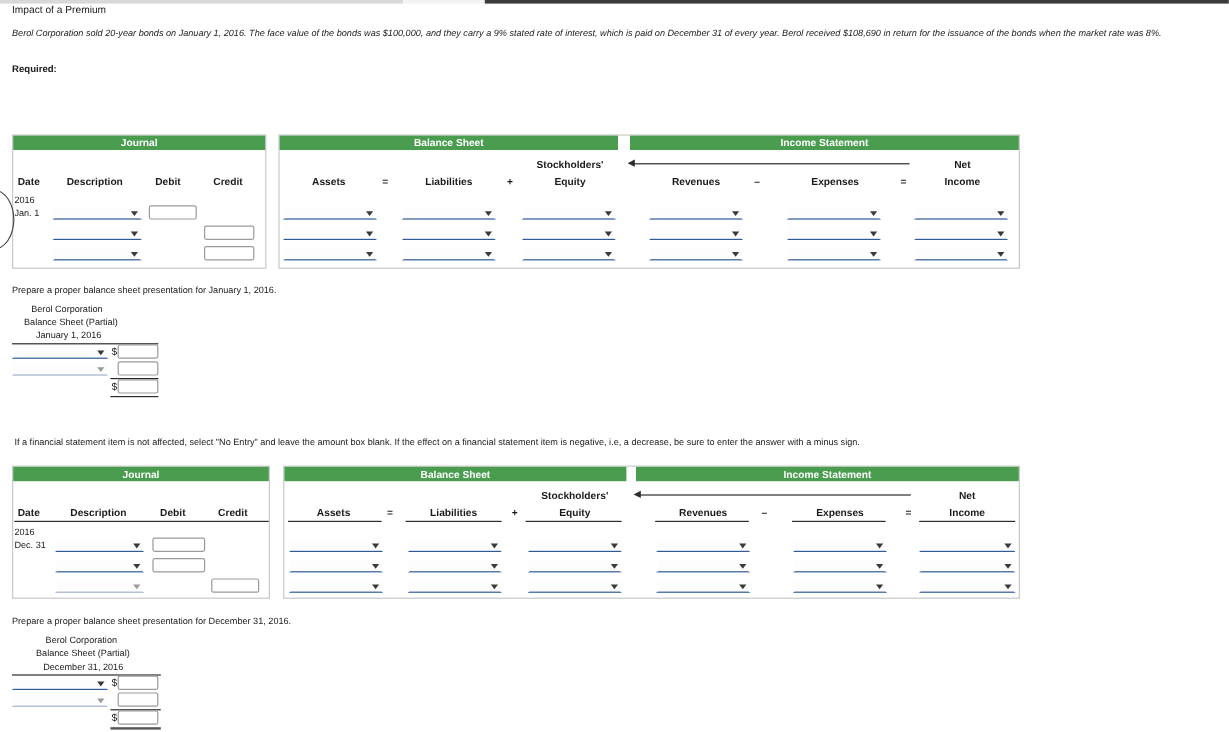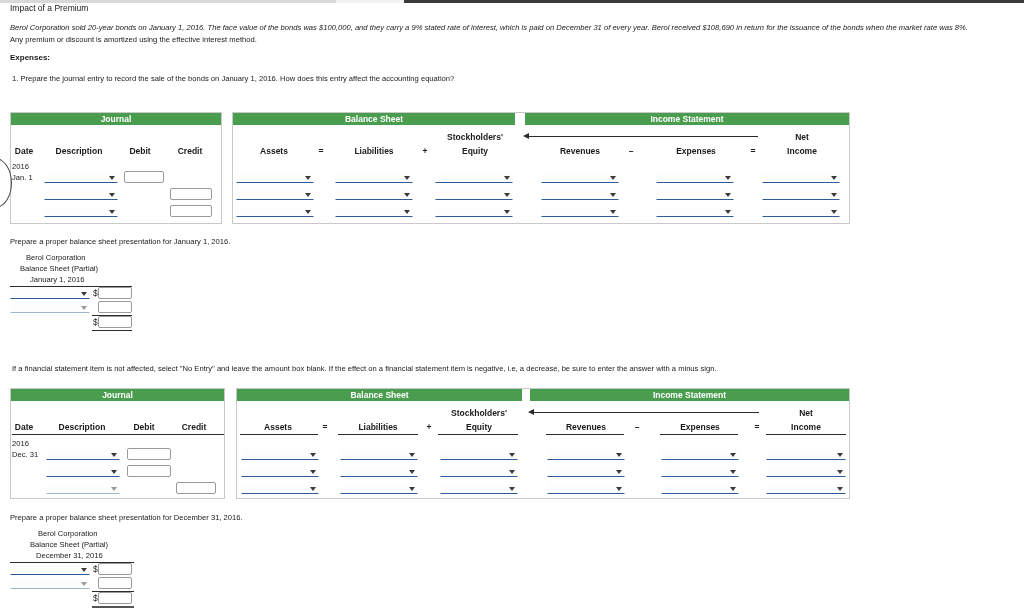--- a/index.html
+++ b/index.html
@@ -59,25 +59,23 @@
   <div class="tab-a"></div>
   <div class="tab-b"></div>
   <div class="tab-c"></div>
 </div>
 
 <div class="page">
 
   <div class="txt" style="left:10px;top:3px;font-size:8.5px;">Impact of a Premium</div>
 
   <div class="txt" style="left:10px;top:22px;font-size:7.6px;font-style:italic;">Berol Corporation sold 20-year bonds on January 1, 2016. The face value of the bonds was $100,000, and they carry a 9% stated rate of interest, which is paid on December 31 of every year. Berol received $108,690 in return for the issuance of the bonds when the market rate was 8%.</div>
-  <div class="txt" style="left:10px;top:34px;font-size:7.6px;">Any premium or discount is amortized using the effective interest method.</div>
-
-  <div class="txt b" style="left:10px;top:52px;font-size:8px;">Expenses:</div>
-
-  <div class="txt" style="left:12px;top:73px;font-size:7.6px;">1.  Prepare the journal entry to record the sale of the bonds on January 1, 2016. How does this entry affect the accounting equation?</div>
+
+  <div class="txt b" style="left:10px;top:52px;font-size:8px;">Required:</div>
+
 
   <div class="tbl">
 
     <div class="outer" style="left:10px;top:112px;width:212px;height:112px;"></div>
     <div class="outer" style="left:232px;top:112px;width:618px;height:112px;"></div>
 
     <div class="grn" style="left:11px;top:113px;width:210px;">Journal</div>
     <div class="grn" style="left:233px;top:113px;width:282px;">Balance Sheet</div>
     <div class="grn" style="left:525px;top:113px;width:324px;">Income Statement</div>
 

